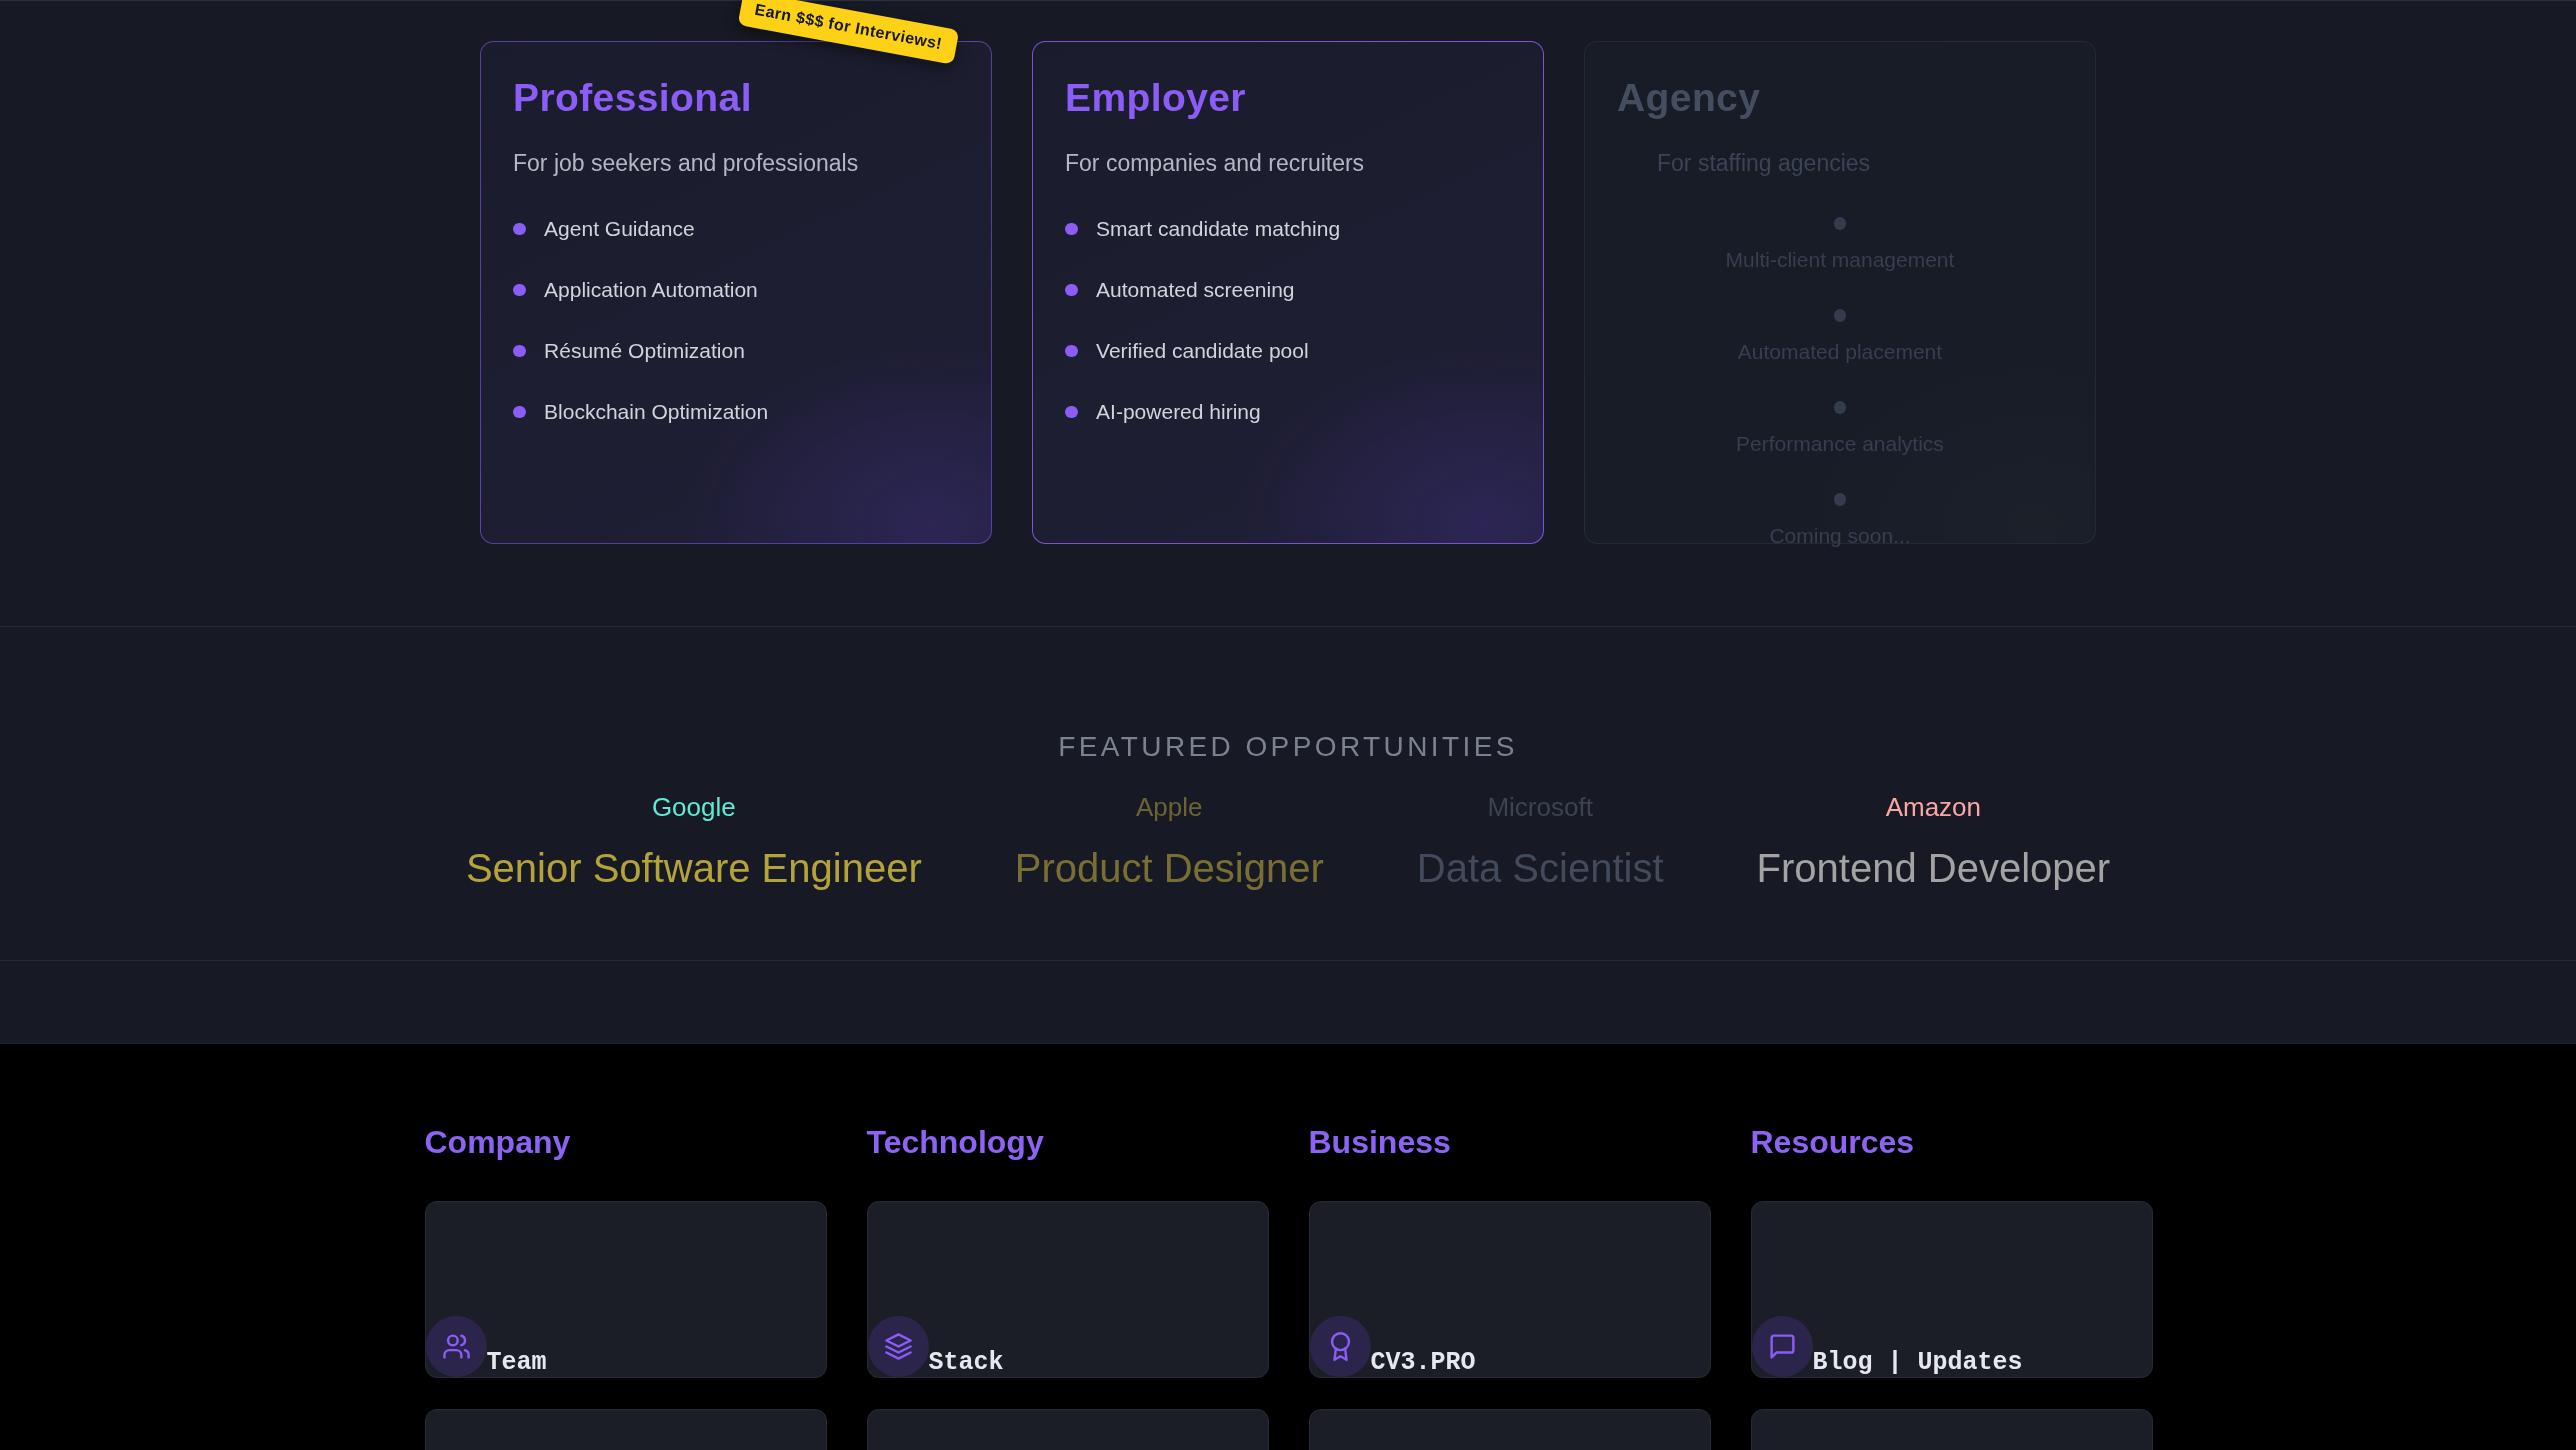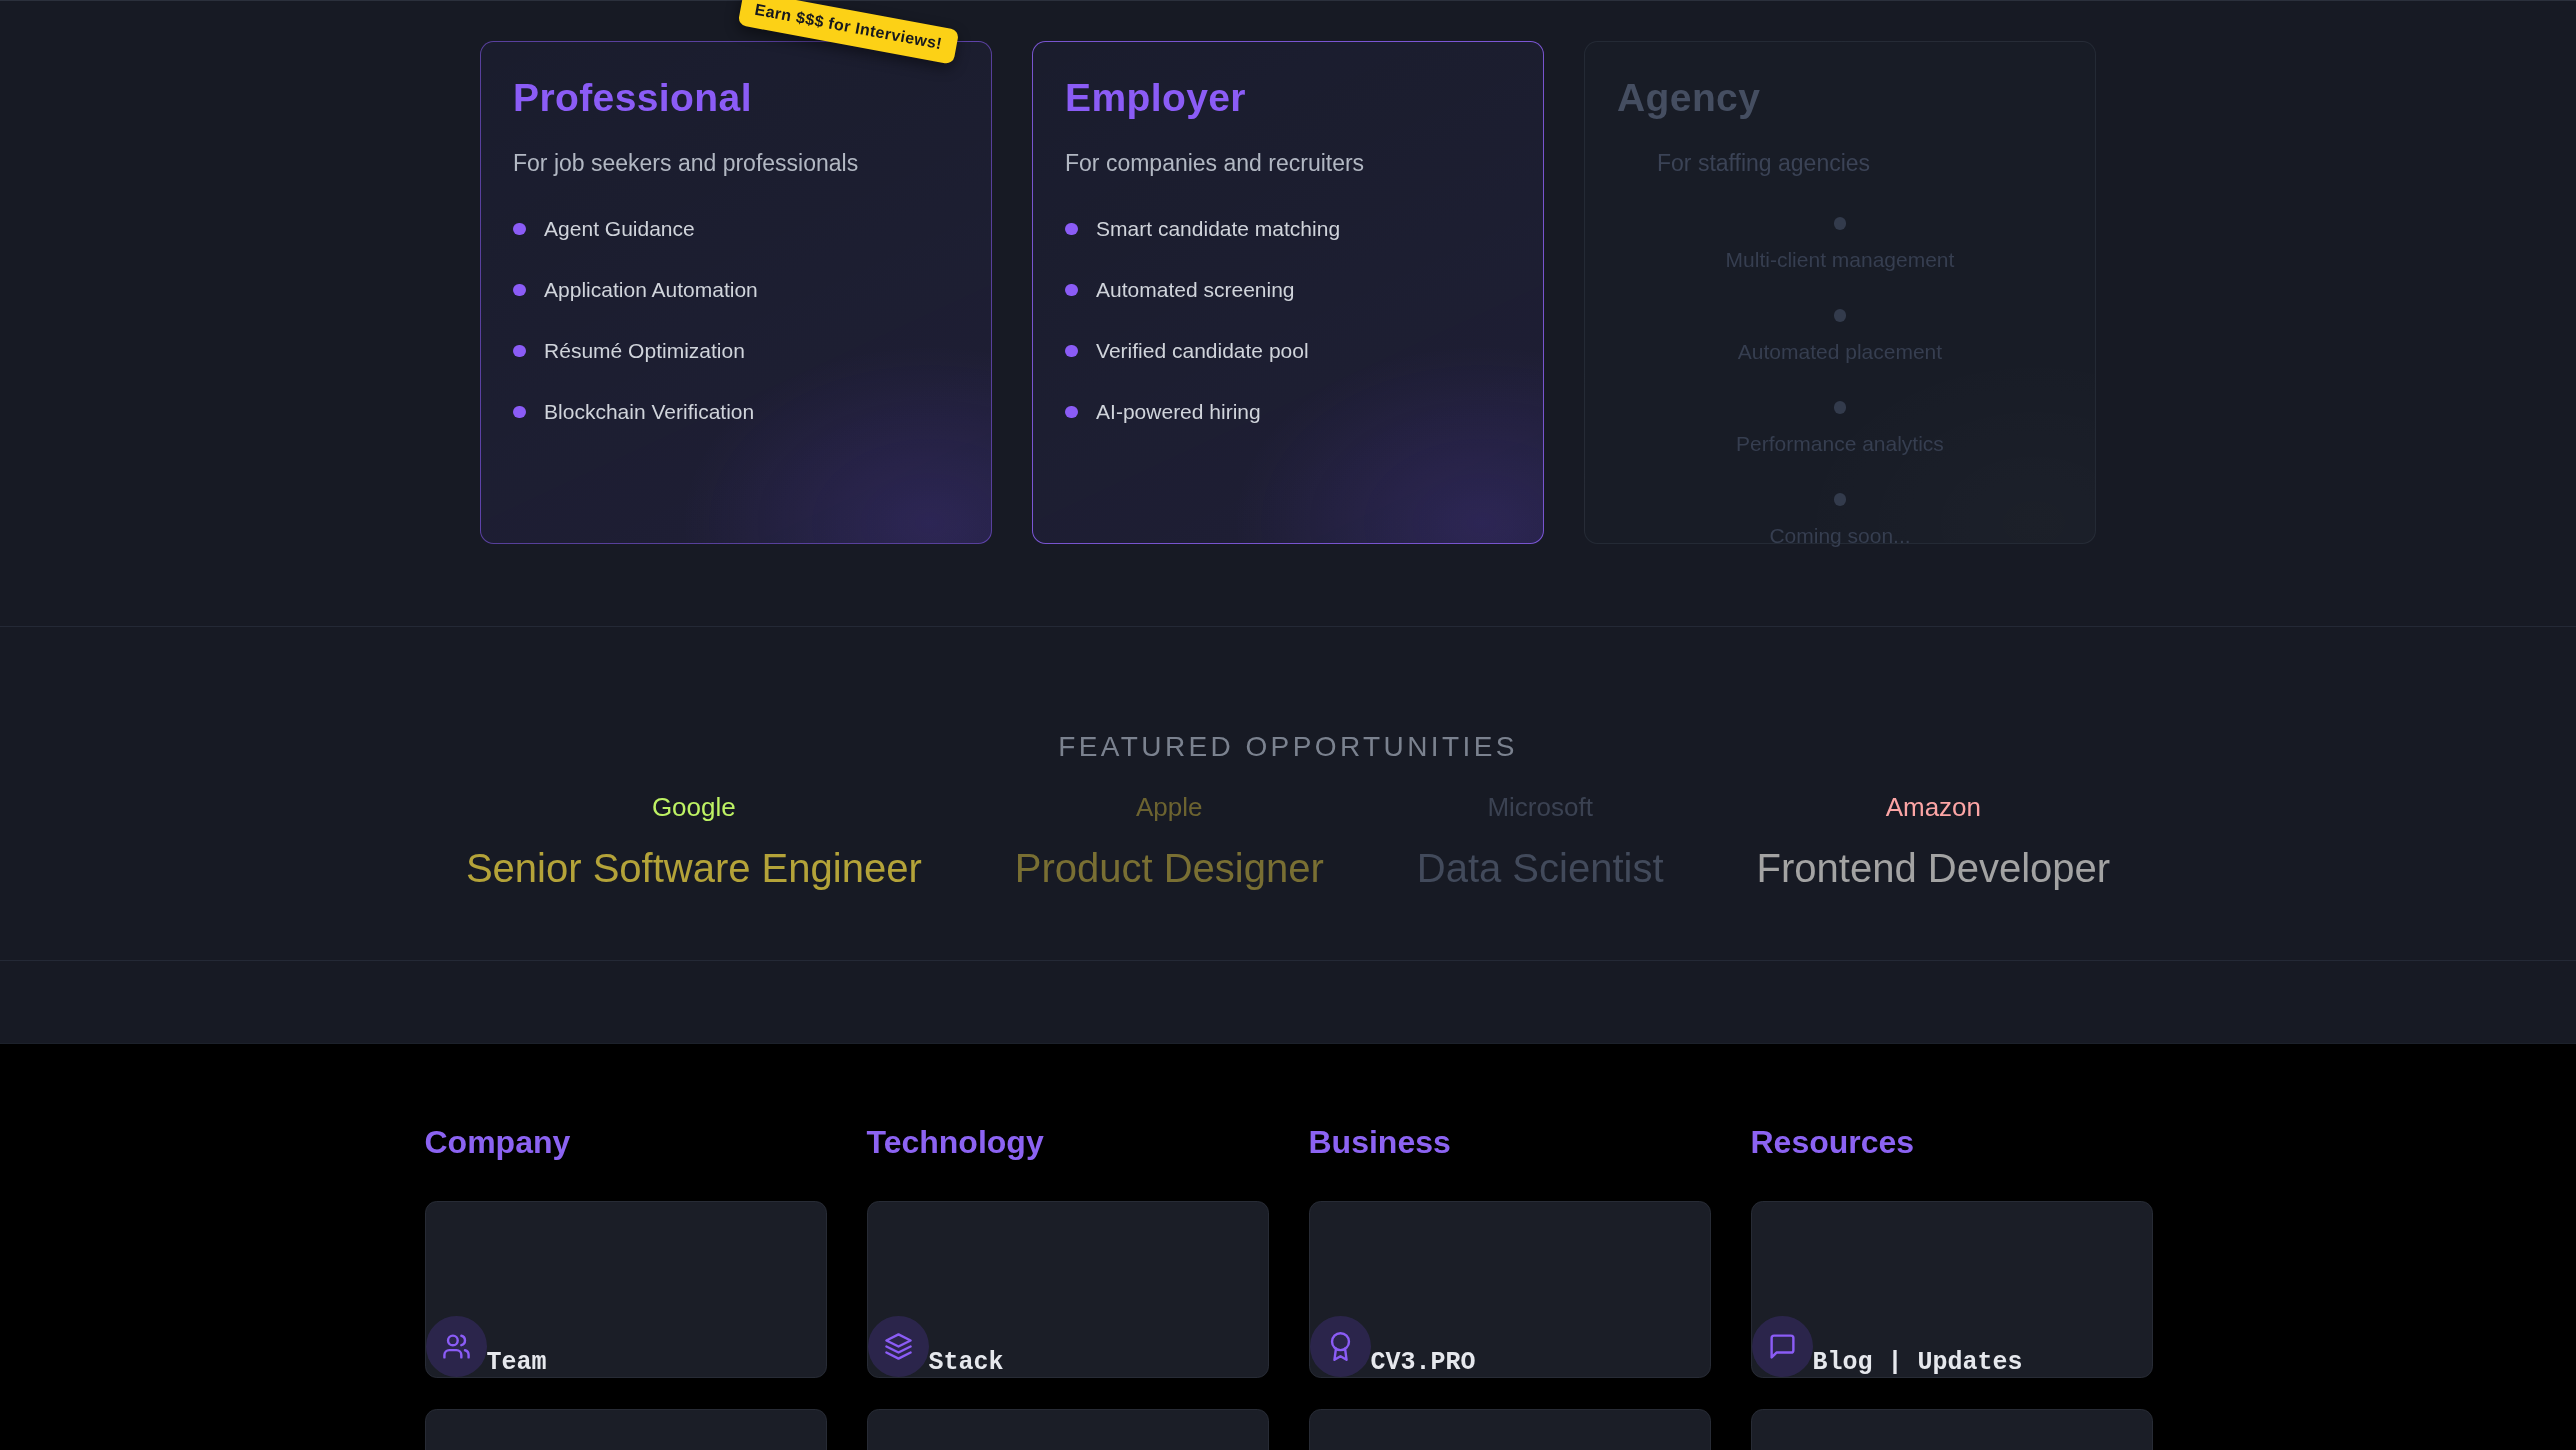--- a/index.html
+++ b/index.html
@@ -190,21 +190,21 @@
             <li class="feature-item">
         <span class="dot"></span>
         <span class="feature-label">Application Automation</span>
       </li>
             <li class="feature-item">
         <span class="dot"></span>
         <span class="feature-label">Résumé Optimization</span>
       </li>
             <li class="feature-item">
         <span class="dot"></span>
-        <span class="feature-label">Blockchain Verification</span>
+        <span class="feature-label">Blockchain Optimization</span>
       </li>
           </ul>
   </div>
         <div class="plan-card employer">
 
     <h2 class="plan-title">Employer</h2>
     <p class="plan-subtitle">For companies and recruiters</p>
     <ul class="plan-features">
 
     <li class="feature-item">
@@ -249,21 +249,21 @@
       </li>
           </ul>
   </div>
       </div>
   </section>
 
   <section class="section-featured">
     <div class="featured-heading">FEATURED OPPORTUNITIES</div>
     <div class="featured-row">
         <div class="featured-item">
-    <div class="featured-company" style="color: #bef264;">Google</div>
+    <div class="featured-company" style="color: #5eead4;">Google</div>
     <div class="featured-role" style="color: rgb(180, 163, 57);">Senior Software Engineer</div>
   </div>
         <div class="featured-item">
     <div class="featured-company" style="color: rgb(108, 99, 48);">Apple</div>
     <div class="featured-role" style="color: rgb(121, 111, 51);">Product Designer</div>
   </div>
         <div class="featured-item">
     <div class="featured-company" style="color: rgb(59, 66, 82);">Microsoft</div>
     <div class="featured-role" style="color: rgb(66, 74, 91);">Data Scientist</div>
   </div>

